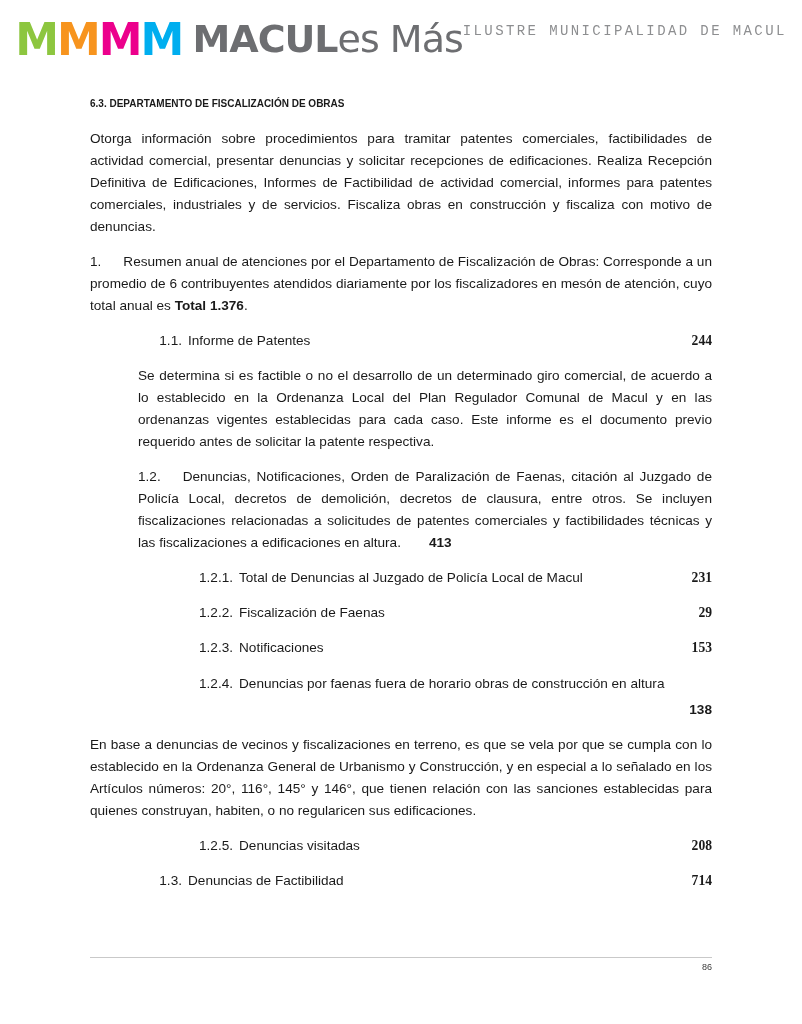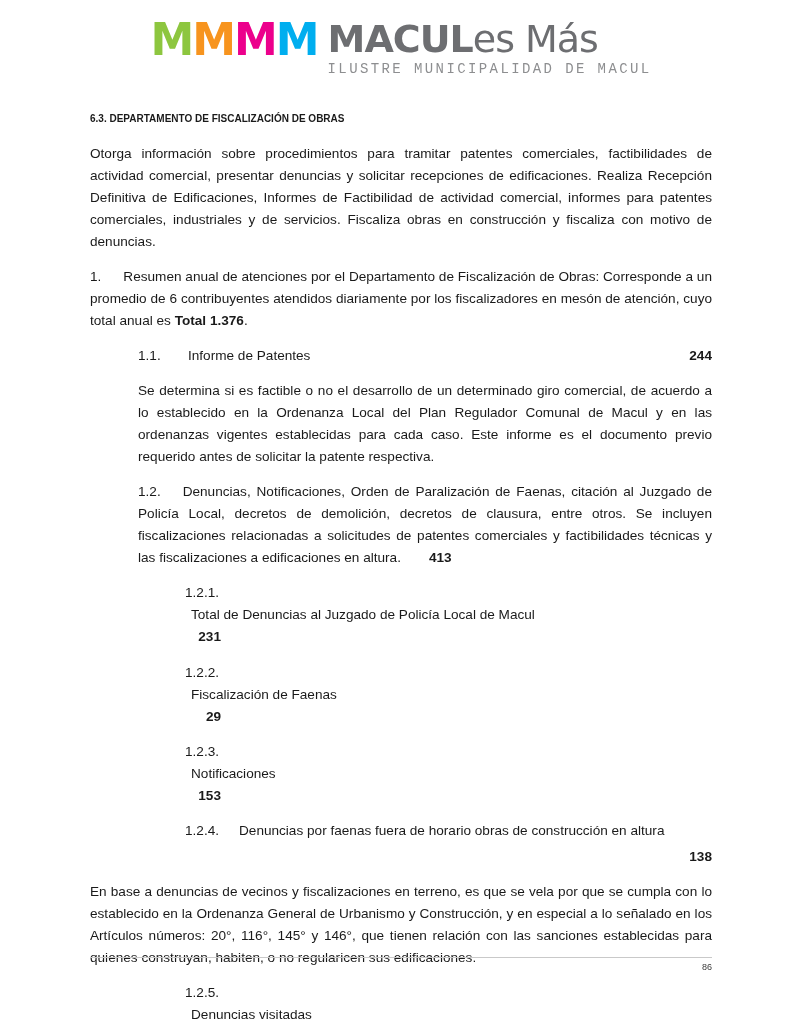--- a/index.html
+++ b/index.html
@@ -42,21 +42,21 @@
   }
   .logo-marks span {
     font-family: "DejaVu Sans", sans-serif;
     font-weight: 700;
     font-size: 44px;
     line-height: 44px;
     display: inline-block;
   }
   .logo-text {
     display: flex;
-    flex-direction: column;
+    flex-direction: row;
     justify-content: center;
     padding-top: 2px;
   }
   .logo-main {
     font-family: "DejaVu Sans", sans-serif;
     font-size: 38px;
     line-height: 38px;
     font-weight: 700;
     color: #6d6e71;
     letter-spacing: -1px;
@@ -85,40 +85,42 @@
     font-size: 10px;
     font-weight: 700;
     margin: 0 0 16px 0;
     padding-left: 0;
   }
   p {
     margin: 0 0 13px 0;
     text-align: justify;
   }
   .indent-2 { padding-left: 48px; }
-  .indent-3 { padding-left: 95px; flex-direction: column; }
+  .indent-3 { padding-left: 95px; }
 
   .row {
     display: flex;
     align-items: baseline;
     margin: 0 0 13px 0;
   }
   .row .num {
     flex: 0 0 auto;
     white-space: nowrap;
+    text-align: right;
   }
   .row .label {
     flex: 1 1 auto;
     padding-left: 6px;
   }
   .row .value {
     flex: 0 0 auto;
     font-weight: 700;
     text-align: right;
     min-width: 36px;
+    font-family: Liberation Serif, serif;
   }
 
   .row-tab .num { width: 44px; }
   .row-tab3 .num { width: 48px; }
 
   .num-label-gap { padding-left: 22px; }
 
   b, .bold { font-weight: 700; }
 
   .value-right {

